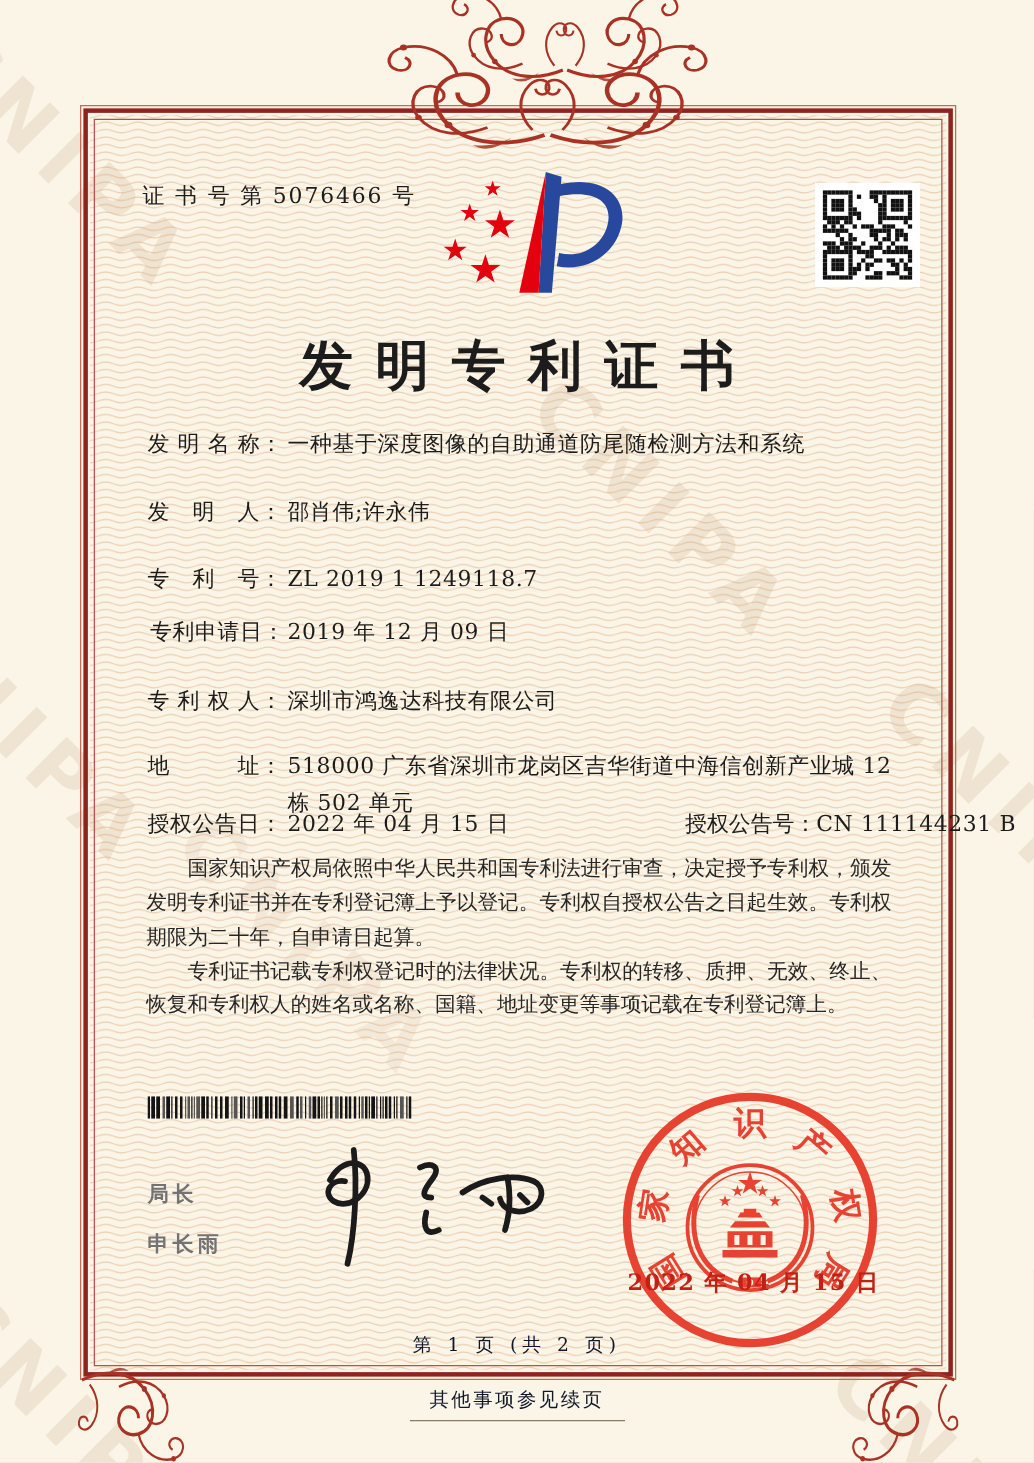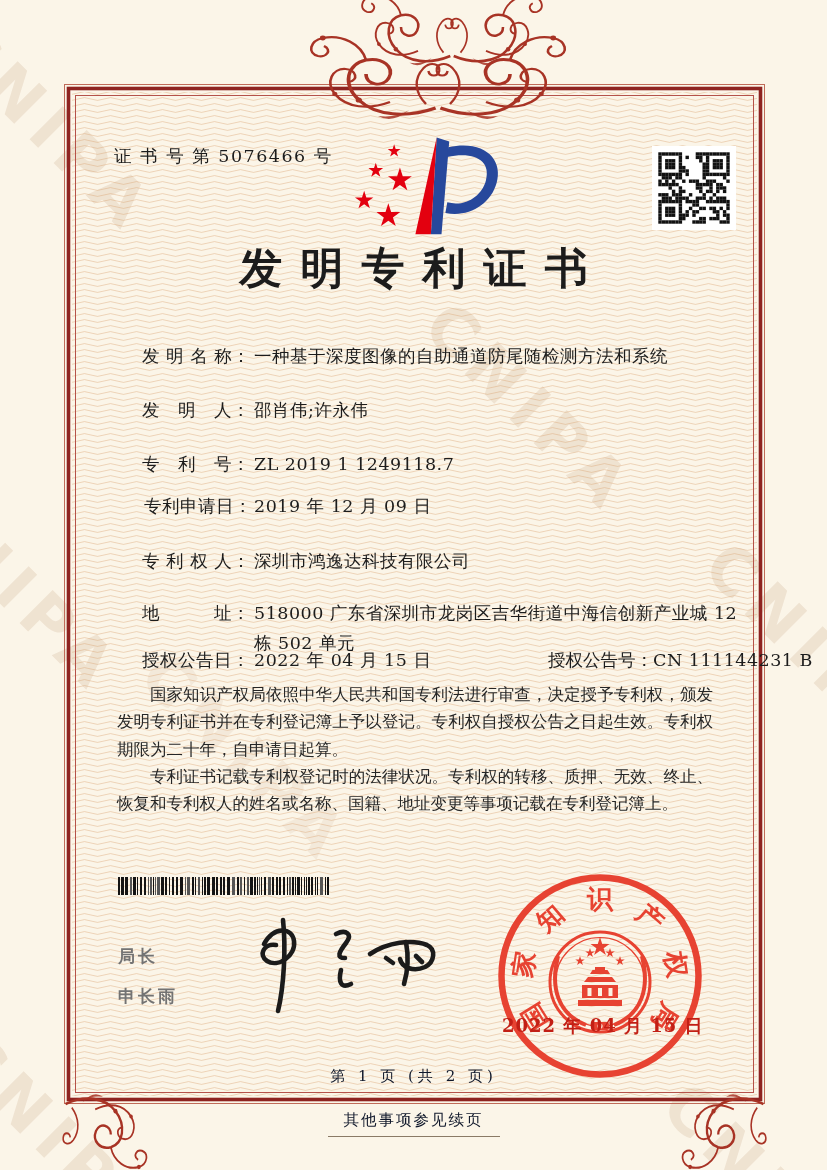--- a/index.html
+++ b/index.html
@@ -14,26 +14,26 @@
   .wm{
     position:absolute;font-family:"DejaVu Sans","Liberation Sans",sans-serif;
     font-weight:bold;font-size:64px;letter-spacing:10px;
     color:rgba(193,154,122,0.20);transform:rotate(45deg);
     transform-origin:left top;white-space:nowrap;user-select:none;
   }
   
   .cert-no{left:114px;top:144px;font-size:17.5px;letter-spacing:1.5px;}
   
   .title{
-    left:0;top:240px;width:100%;text-align:center;
+    left:0;top:264px;width:100%;text-align:center;
     font-size:43px;font-weight:bold;letter-spacing:0.42em;text-indent:0.42em;
   }
   
   .row{position:absolute;left:118px;font-size:17.5px;line-height:1.0;white-space:nowrap;}
-  .row .lbl{display:inline-block;width:112px;letter-spacing:0.5px;margin-left:24px;}
+  .row .lbl{display:inline-block;width:112px;letter-spacing:0.5px;}
   .row .val{letter-spacing:0.5px;}
   .addr-val{
     display:inline-block;vertical-align:top;width:488px;
     white-space:normal;line-height:30px;letter-spacing:0.5px;
   }
   .grant2{position:absolute;left:430px;top:0;}
   
   .paras{
     position:absolute;left:117px;top:681px;width:596px;
     font-size:16.5px;line-height:27.3px;text-align:justify;color:#262626;

